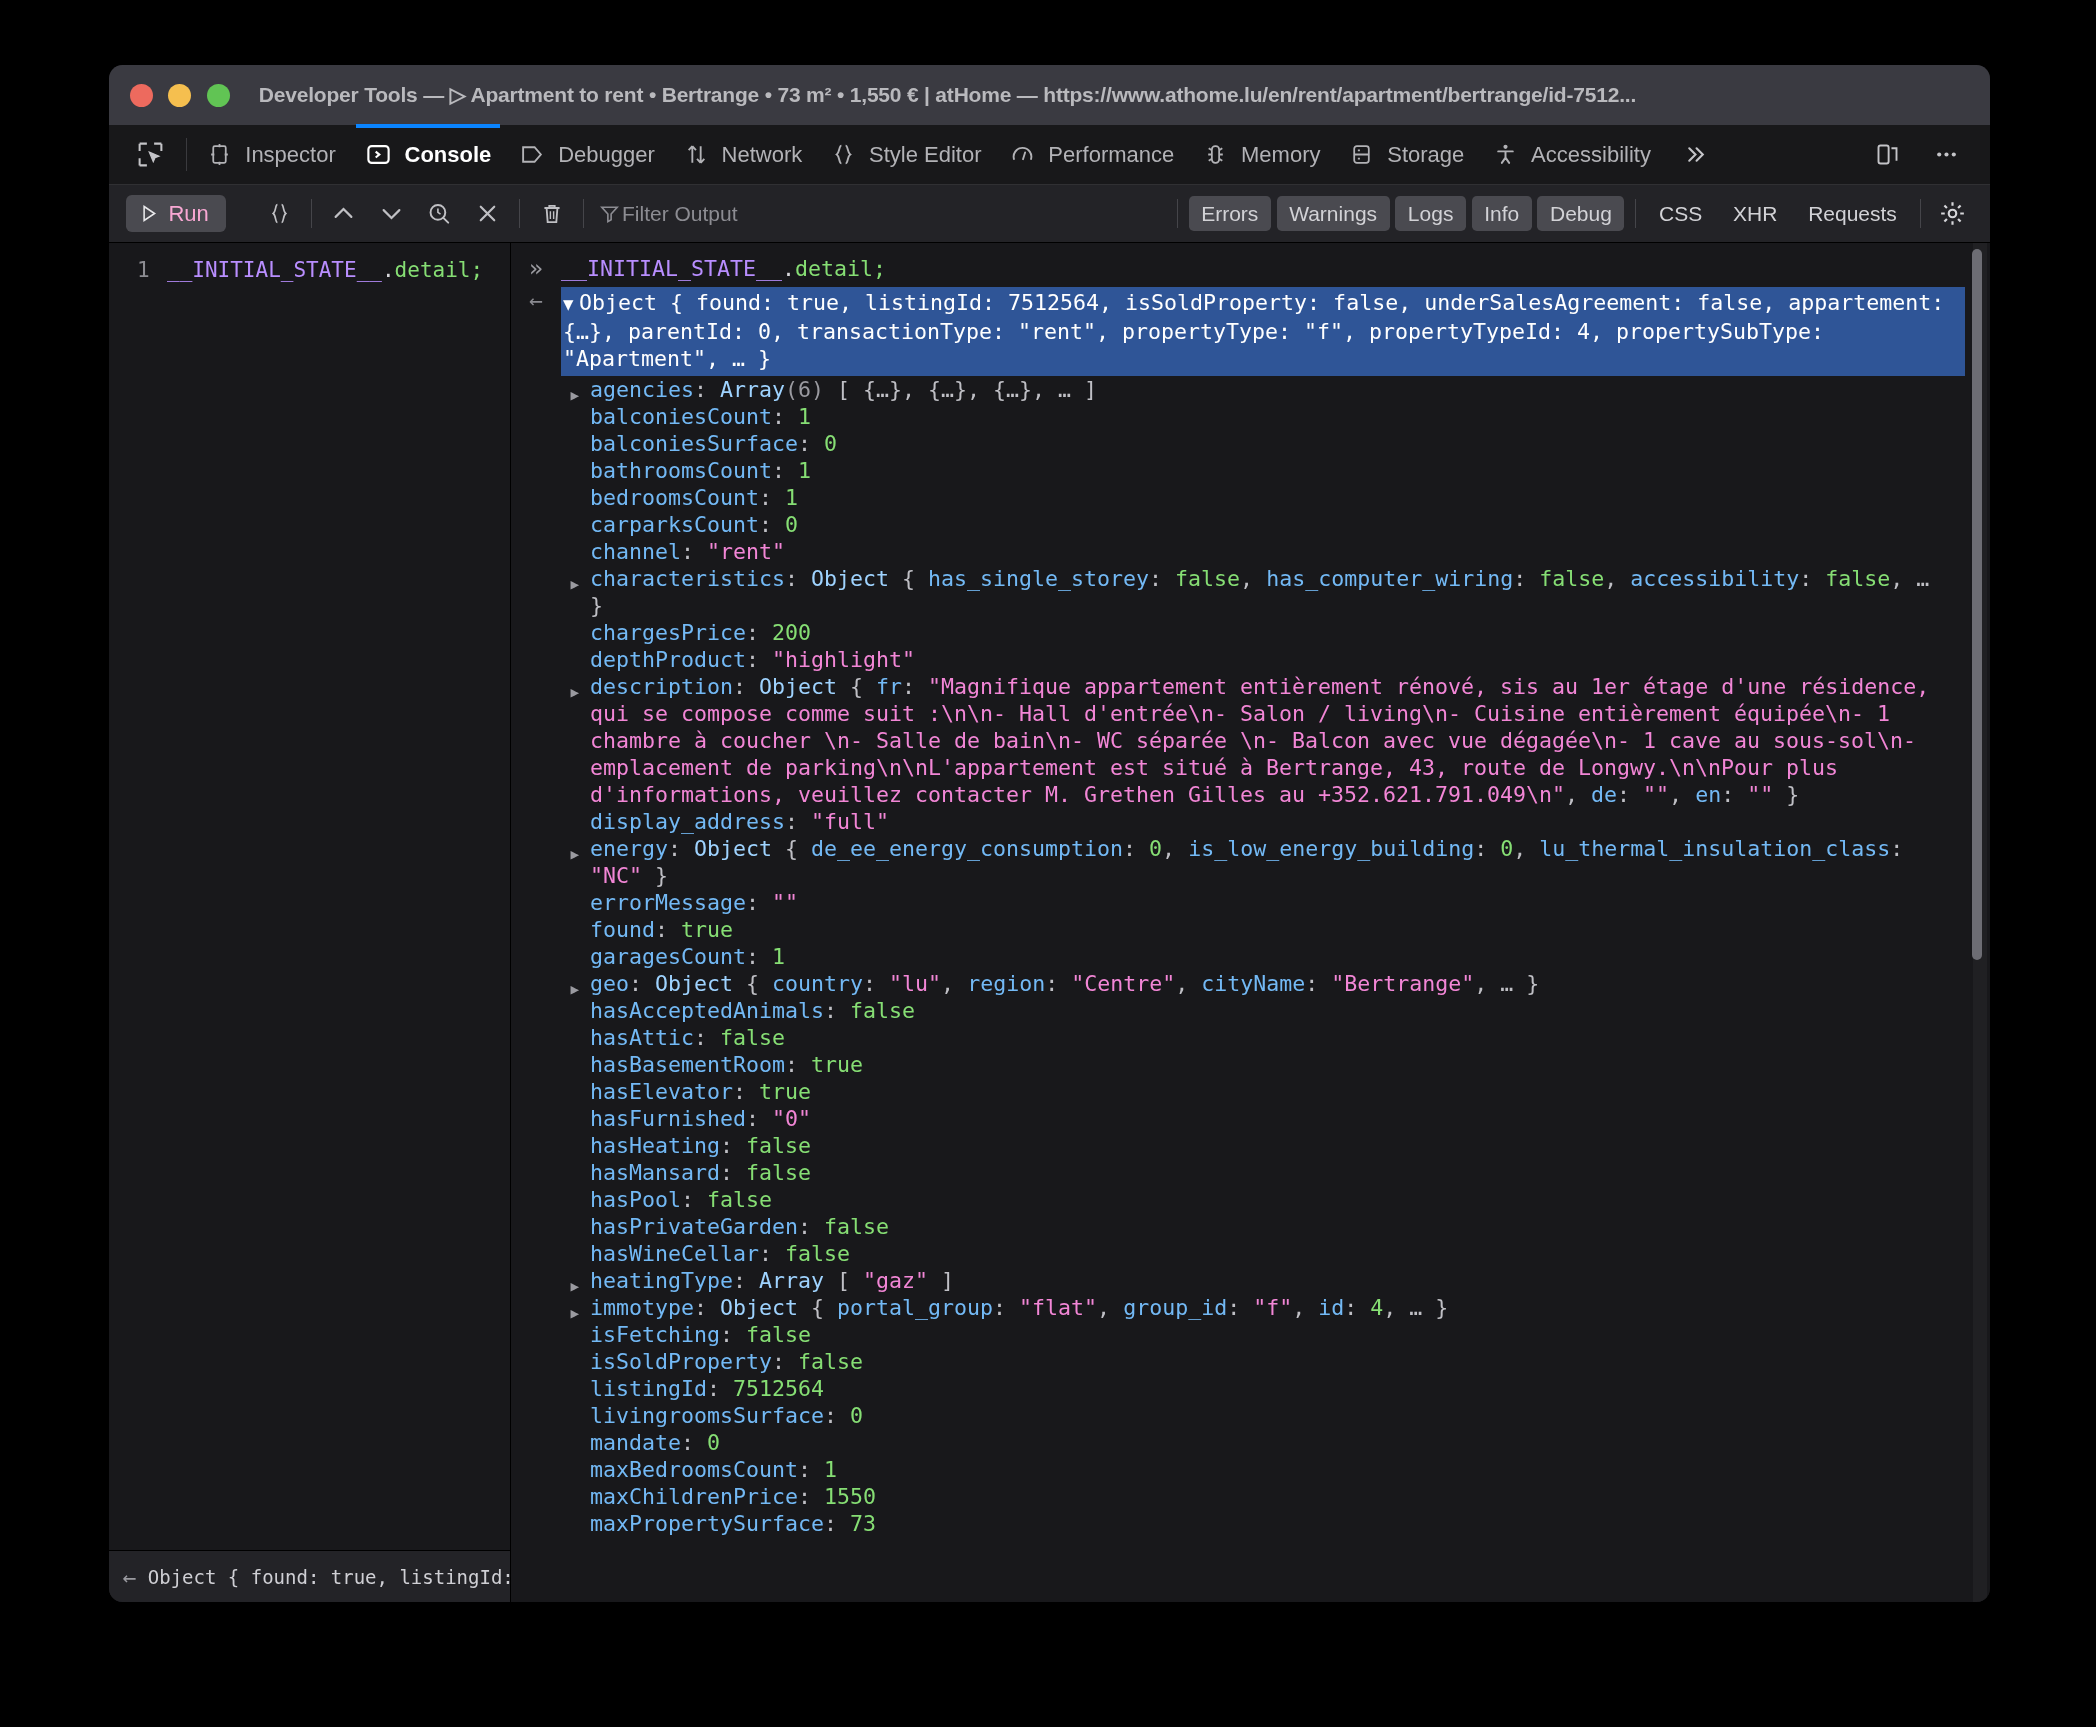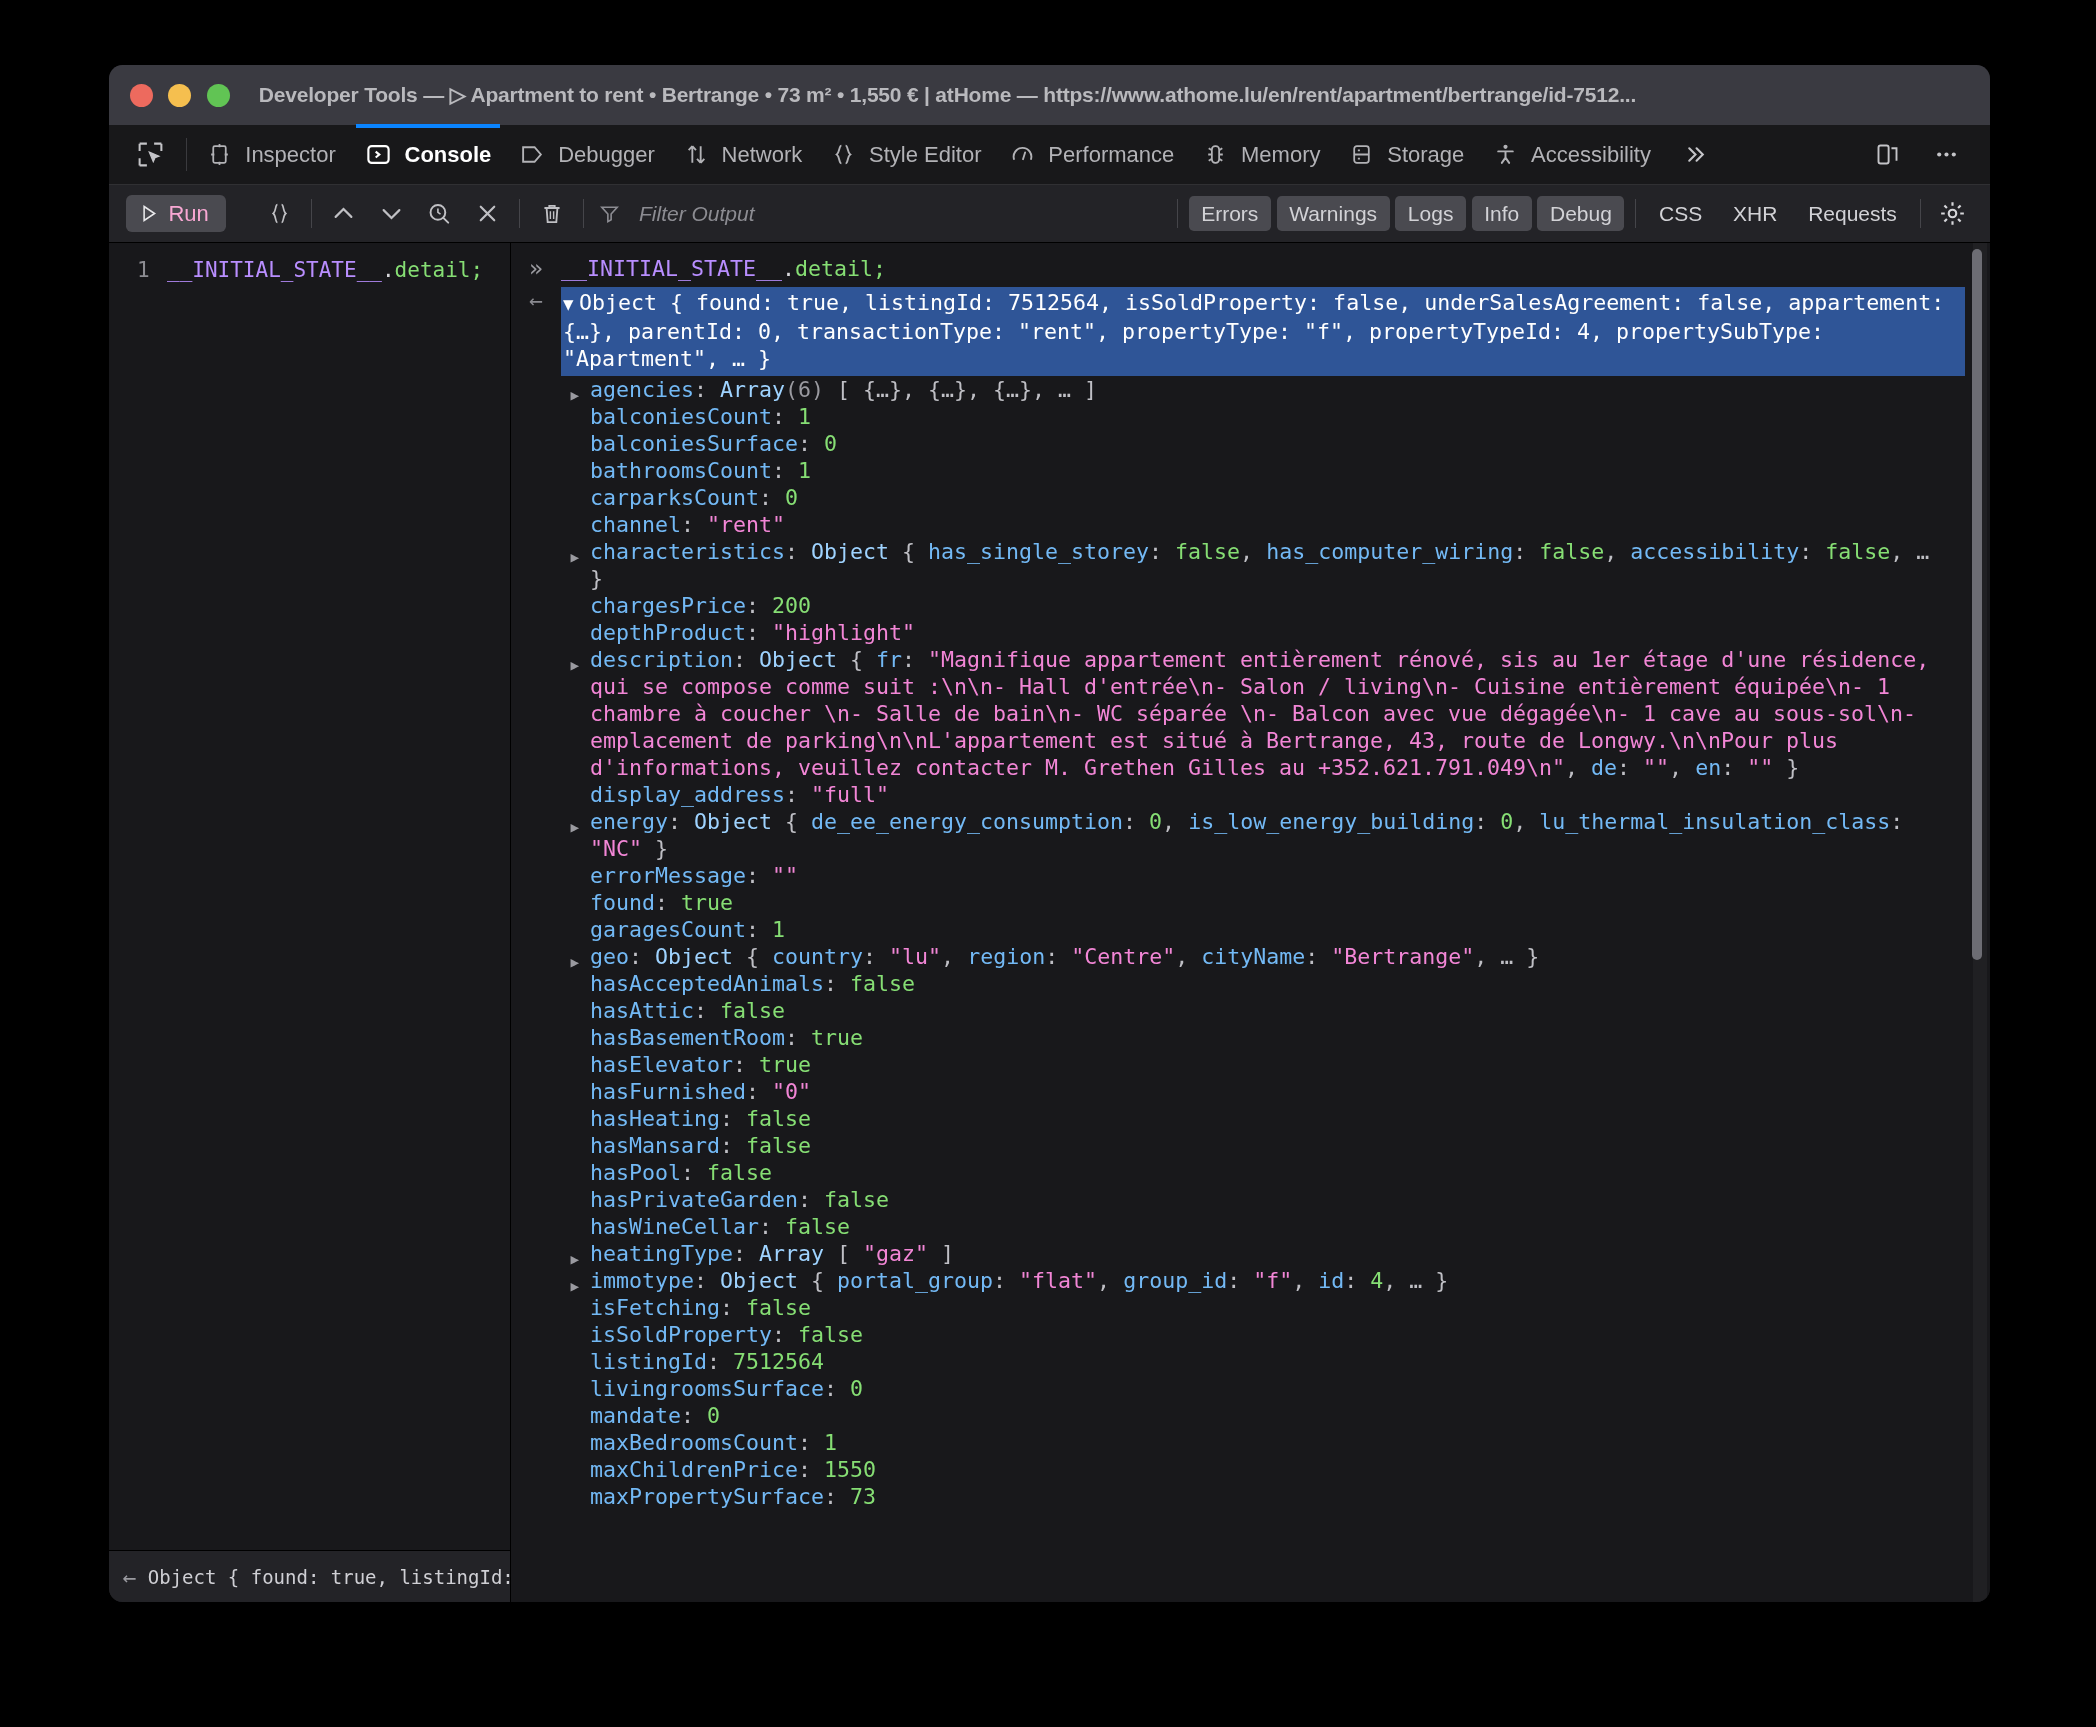--- a/index.html
+++ b/index.html
@@ -102,24 +102,23 @@
     color: #f9a8d4;
     font-size: 22px;
   }
   .fb-icon {
     display: flex; align-items: center; justify-content: center;
     width: 48px; height: 38px;
     color: #c0c0c4;
   }
   .fb-sep { width: 1px; height: 29px; background: #45454a; margin: 0 7.7px; }
   #filter-output {
-    display: flex; align-items: center; gap: 18px;
+    display: flex; align-items: center; gap: 1px;
     color: #8c8c92; font-size: 21px;
     padding-left: 5.8px;
-    font-style: italic;
   }
   .fb-right { margin-left: auto; display: flex; align-items: center; gap: 0; }
   .pill {
     color: #d2d2d6; font-size: 21px;
     padding: 5.8px 12.5px;
     border-radius: 4.8px;
     margin: 0 2.9px;
   }
   .pill.on { background: #4a4a50; }
   .pill.plain { background: transparent; }
@@ -476,20 +475,21 @@
       <div class="row-result">
         <span class="chev back">←</span>
         <div id="obj-head"><span class="tw">▼</span><span>Object { found: true, listingId: 7512564, isSoldProperty: false, underSalesAgreement: false, appartement: {…}, parentId: 0, transactionType: "rent", propertyType: "f", propertyTypeId: 4, propertySubType: "Apartment", … }</span></div>
       </div>
 
       <div id="proplist">
           <div class="prop"><span class="tw">▶</span><span class="k">agencies</span><span class="kd">: </span><span class="typ">Array</span><span class="cnt">(6)</span><span class="kd"> [ </span><span class="ell">{…}, {…}, {…}, …</span><span class="kd"> ]</span></div>
           <div class="prop"><span class="k">balconiesCount</span><span class="kd">: </span><span class="num">1</span></div>
           <div class="prop"><span class="k">balconiesSurface</span><span class="kd">: </span><span class="num">0</span></div>
           <div class="prop"><span class="k">bathroomsCount</span><span class="kd">: </span><span class="num">1</span></div>
+          <div class="prop"><span class="k">bedroomsCount</span><span class="kd">: </span><span class="num">1</span></div>
           <div class="prop"><span class="k">carparksCount</span><span class="kd">: </span><span class="num">0</span></div>
           <div class="prop"><span class="k">channel</span><span class="kd">: </span><span class="str">"rent"</span></div>
           <div class="prop"><span class="tw">▶</span><span class="k">characteristics</span><span class="kd">: </span><span class="typ">Object</span><span class="kd"> { </span><span class="k">has_single_storey</span><span class="kd">: </span><span class="num">false</span><span class="kd">, </span><span class="k">has_computer_wiring</span><span class="kd">: </span><span class="num">false</span><span class="kd">, </span><span class="k">accessibility</span><span class="kd">: </span><span class="num">false</span><span class="kd">, </span><span class="ell">…</span><span class="kd"> }</span></div>
           <div class="prop"><span class="k">chargesPrice</span><span class="kd">: </span><span class="num">200</span></div>
           <div class="prop"><span class="k">depthProduct</span><span class="kd">: </span><span class="str">"highlight"</span></div>
           <div class="prop"><span class="tw">▶</span><span class="k">description</span><span class="kd">: </span><span class="typ">Object</span><span class="kd"> { </span><span class="k">fr</span><span class="kd">: </span><span class="str">"Magnifique appartement entièrement rénové, sis au 1er étage d'une résidence, qui se compose comme suit :\n\n- Hall d'entrée\n- Salon / living\n- Cuisine entièrement équipée\n- 1 chambre à coucher \n- Salle de bain\n- WC séparée \n- Balcon avec vue dégagée\n- 1 cave au sous-sol\n- emplacement de parking\n\nL'appartement est situé à Bertrange, 43, route de Longwy.\n\nPour plus d'informations, veuillez contacter M. Grethen Gilles au +352.621.791.049\n"</span><span class="kd">, </span><span class="k">de</span><span class="kd">: </span><span class="str">""</span><span class="kd">, </span><span class="k">en</span><span class="kd">: </span><span class="str">""</span><span class="kd"> }</span></div>
           <div class="prop"><span class="k">display_address</span><span class="kd">: </span><span class="str">"full"</span></div>
           <div class="prop"><span class="tw">▶</span><span class="k">energy</span><span class="kd">: </span><span class="typ">Object</span><span class="kd"> { </span><span class="k">de_ee_energy_consumption</span><span class="kd">: </span><span class="num">0</span><span class="kd">, </span><span class="k">is_low_energy_building</span><span class="kd">: </span><span class="num">0</span><span class="kd">, </span><span class="k">lu_thermal_insulation_class</span><span class="kd">: </span><span class="str">"NC"</span><span class="kd"> }</span></div>
           <div class="prop"><span class="k">errorMessage</span><span class="kd">: </span><span class="str">""</span></div>
           <div class="prop"><span class="k">found</span><span class="kd">: </span><span class="num">true</span></div>

